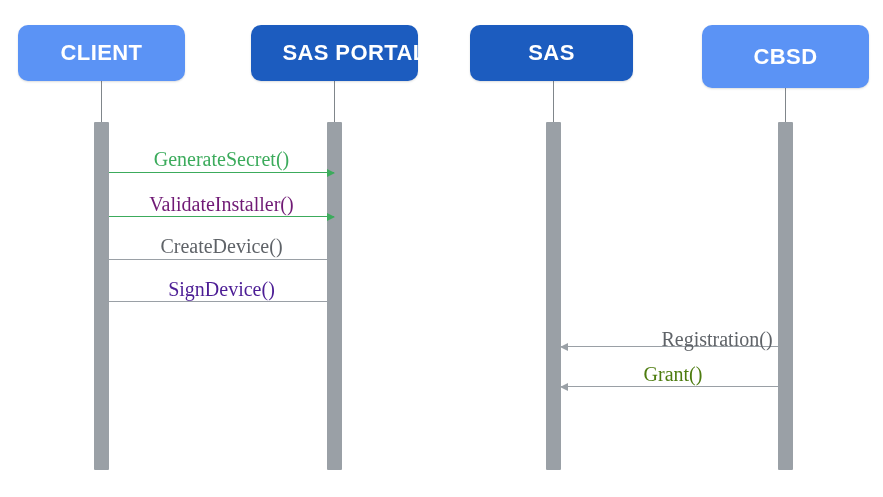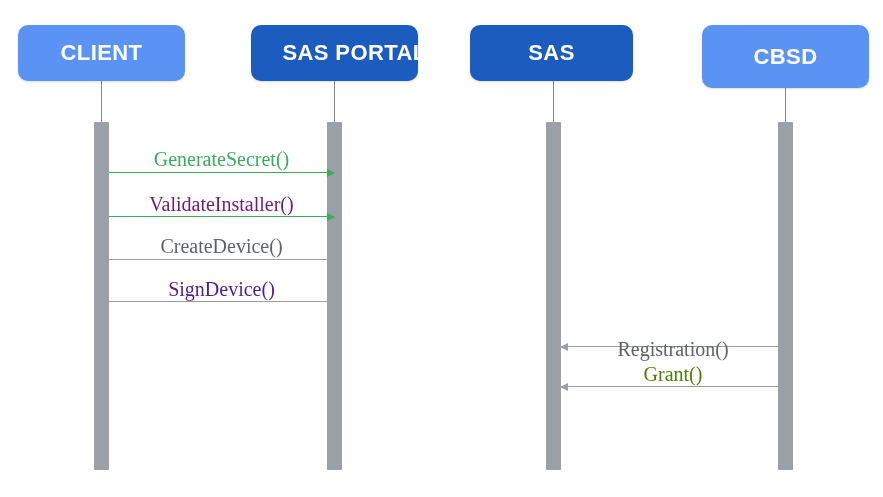--- a/index.html
+++ b/index.html
@@ -102,17 +102,17 @@
     <div class="msg-arrow arrow-right" style="top: 212.5px; left: 327px; border-left: 8px solid rgb(60, 171, 92);"></div>
     <div class="msg-label" style="left: 109px; width: 225px; top: 193px; color: #701a75;">ValidateInstaller()</div>
     <div class="msg-line" style="left: 109px; top: 259px; width: 225px; background: rgb(154, 160, 166);"></div>
     <div class="msg-arrow arrow-right" style="top: 255.5px; left: 327px; border-left: 8px solid rgb(154, 160, 166);"></div>
     <div class="msg-label" style="left: 109px; width: 225px; top: 235px; color: rgb(95, 99, 104);">CreateDevice()</div>
     <div class="msg-line" style="left: 109px; top: 301px; width: 225px; background: rgb(154, 160, 166);"></div>
     <div class="msg-arrow arrow-right" style="top: 297.5px; left: 327px; border-left: 8px solid rgb(154, 160, 166);"></div>
     <div class="msg-label" style="left: 109px; width: 225px; top: 278px; color: #4c1d95;">SignDevice()</div>
     <div class="msg-line" style="left: 561px; top: 346px; width: 224px; background: rgb(154, 160, 166);"></div>
     <div class="msg-arrow arrow-left" style="top: 342.5px; left: 560px; border-right: 8px solid rgb(154, 160, 166);"></div>
-    <div class="msg-label" style="left: 561px; width: 224px; top: 338px; color: rgb(95, 99, 104);">Registration()</div>
+    <div class="msg-label" style="left: 561px; width: 224px; top: 328px; color: rgb(95, 99, 104); padding-left: 44px;">Registration()</div>
     <div class="msg-line" style="left: 561px; top: 386px; width: 224px; background: rgb(154, 160, 166);"></div>
     <div class="msg-arrow arrow-left" style="top: 382.5px; left: 560px; border-right: 8px solid rgb(154, 160, 166);"></div>
     <div class="msg-label" style="left: 561px; width: 224px; top: 363px; color: #4d7c0f;">Grant()</div>
   </div>
 
 </body></html>

